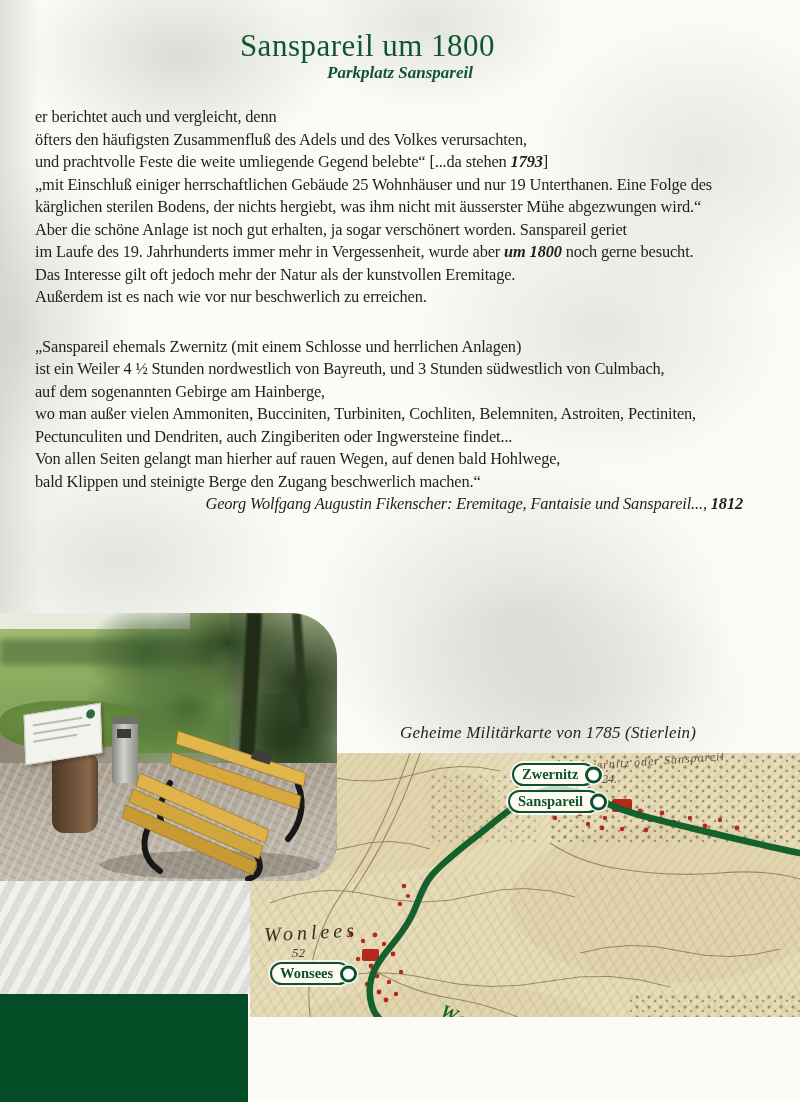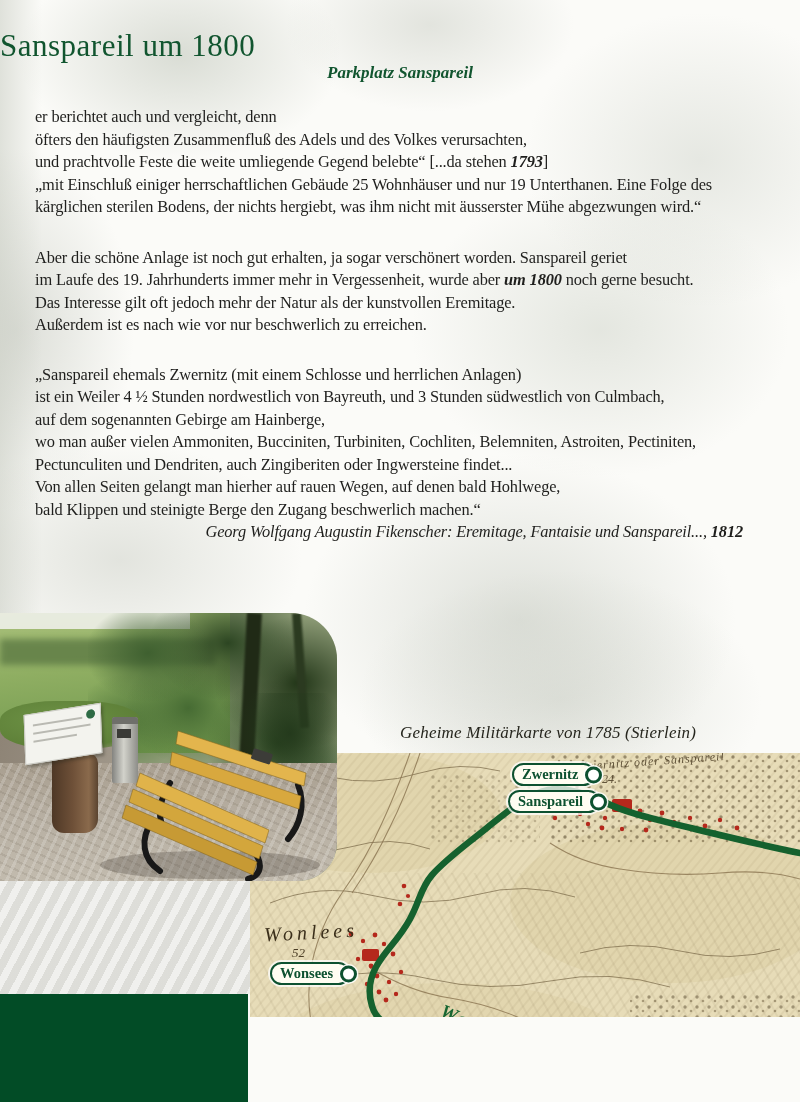--- a/index.html
+++ b/index.html
@@ -13,31 +13,31 @@
       radial-gradient(ellipse 230px 150px at 180px 55px,  rgba(190,196,184,.55), transparent 70%),
       radial-gradient(ellipse 200px 120px at 430px 25px,  rgba(196,200,190,.45), transparent 72%),
       radial-gradient(ellipse 250px 210px at 700px 160px, rgba(198,203,193,.40), transparent 70%),
       radial-gradient(ellipse 170px 260px at 15px  330px, rgba(188,192,182,.50), transparent 70%),
       radial-gradient(ellipse 270px 210px at 600px 330px, rgba(196,202,190,.42), transparent 70%),
       radial-gradient(ellipse 300px 230px at 520px 620px, rgba(193,198,188,.50), transparent 72%),
       radial-gradient(ellipse 260px 170px at 120px 560px, rgba(192,196,186,.42), transparent 70%),
       radial-gradient(ellipse 280px 180px at 560px 700px, rgba(198,202,192,.45), transparent 72%);
   }
 
-  .title{position:absolute;left:0;top:28px;width:735px;
+  .title{position:absolute;left:0;top:28px;width:735px;text-align:center;
          font-size:31px;color:#11552f;letter-spacing:.5px;}
   .subtitle{position:absolute;left:0;top:63px;width:800px;text-align:center;
          font-size:17px;font-style:italic;font-weight:bold;color:#11552f;}
 
   .article{position:absolute;left:35px;top:106px;width:730px;color:#1f1f1d;
            font-size:16.4px;line-height:22.5px;letter-spacing:-.15px;}
   .article .tl{white-space:nowrap;}
   .article .i{font-style:italic;}
   .article .bi{font-style:italic;font-weight:bold;}
-  .article .para-gap{margin-top:28px;}
+  .article .para-gap{}
   .article .para-gap2{margin-top:27px;}
   .article .attribution{text-align:right;padding-right:22px;font-style:italic;}
 
   
   .photo{position:absolute;left:0;top:613px;width:337px;height:268px;
          border-radius:0 46px 38px 0;overflow:hidden;background:#8d9b76;z-index:3;}
   .ph{position:absolute;}
   .ph-field{left:0;top:0;width:230px;height:140px;
       background:linear-gradient(175deg,#a9c07b 0%,#8fae62 40%,#7ba055 75%,#6d9449 100%);}
   .ph-sky{left:0;top:0;width:190px;height:16px;background:#eef0e9;opacity:.9;}

